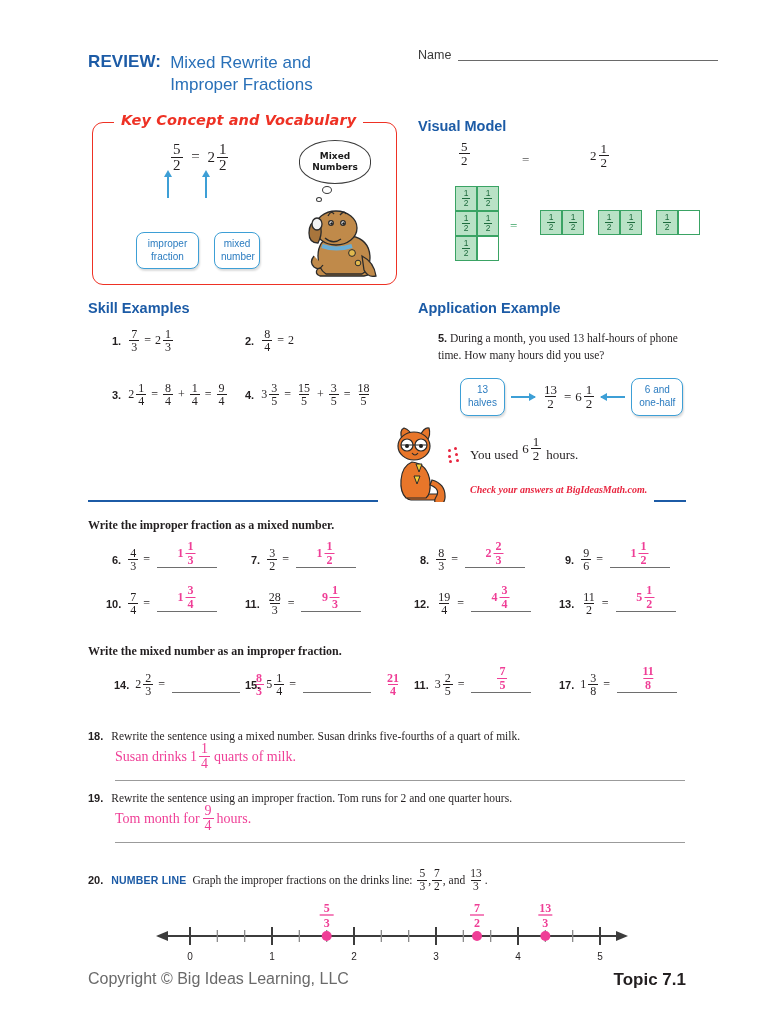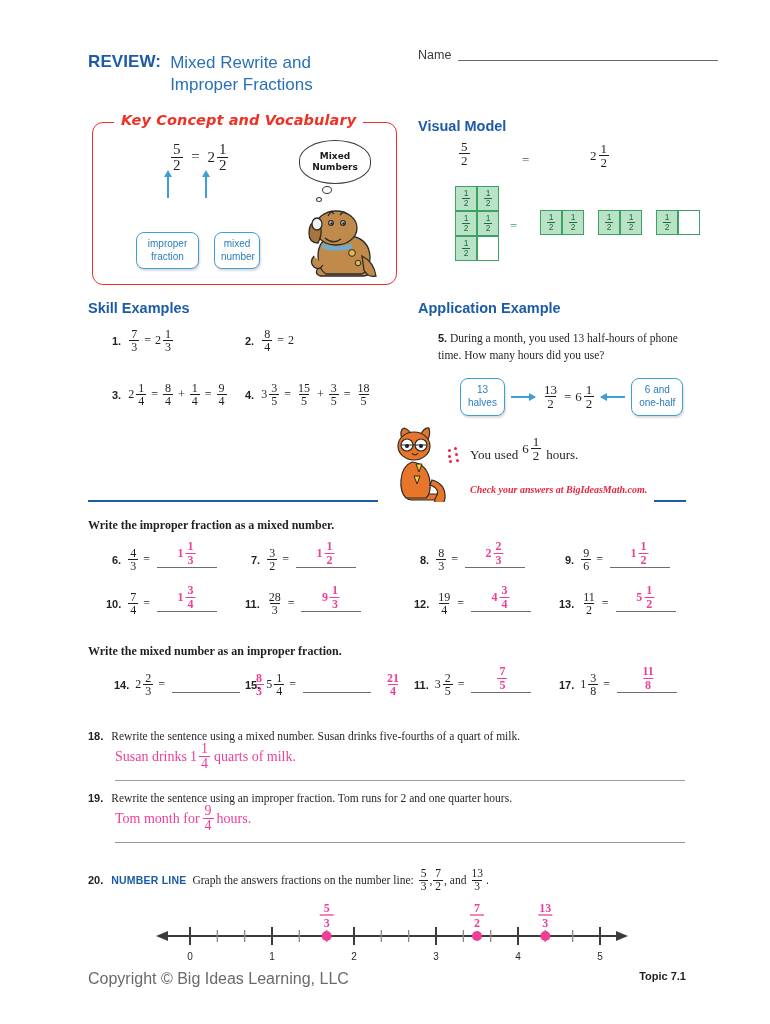--- a/index.html
+++ b/index.html
@@ -143,21 +143,21 @@
   
   .nl-q { position:absolute; left:88px; top:868px; font-size:11.5px;
           font-family:"Liberation Serif", serif; display:flex; align-items:center; }
   .nl-q .no { font-family:"Liberation Sans", sans-serif; font-weight:bold; font-size:11px; margin-right:8px; }
   .nl-tag { font-family:"Liberation Sans", sans-serif; font-weight:bold; font-size:10.5px;
             color:#1c5ba6; margin-right:6px; letter-spacing:.2px; }
   .nlbox { position:absolute; left:150px; top:900px; width:480px; height:60px; }
 
   
   .ft-l { position:absolute; left:88px; top:970px; font-size:16px; color:#6a6a6a; }
-  .ft-r { position:absolute; right:84px; top:970px; font-size:11px; font-weight:bold; color:#231f20; }
+  .ft-r { position:absolute; right:84px; top:970px; font-size:17px; font-weight:bold; color:#231f20; }
 </style>
 </head>
 <body>
 
 <div class="page">
 
   <div class="hdr">
     <div class="hdr-row">
       <span class="hdr-review">REVIEW:</span>
       <span class="hdr-title">
@@ -745,21 +745,21 @@
           <span class="den">4</span>
         </span>
       <span>hours.</span>
     </div>
   </div>
   <div class="wr-rule" style="left:115px; top:842px; width:570px;"></div>
 
   <div class="nl-q">
     <span class="no">20.</span>
     <span class="nl-tag">NUMBER LINE</span>
-    <span>Graph the answers fractions on the number line:</span>
+    <span>Graph the improper fractions on the drinks line:</span>
     <span class="frac" style="margin-left:5px;">
         <span class="num">5</span>
         <span class="den">3</span>
       </span>
     <span>,</span>
     <span class="frac">
         <span class="num">7</span>
         <span class="den">2</span>
       </span>
     <span>, and</span>

